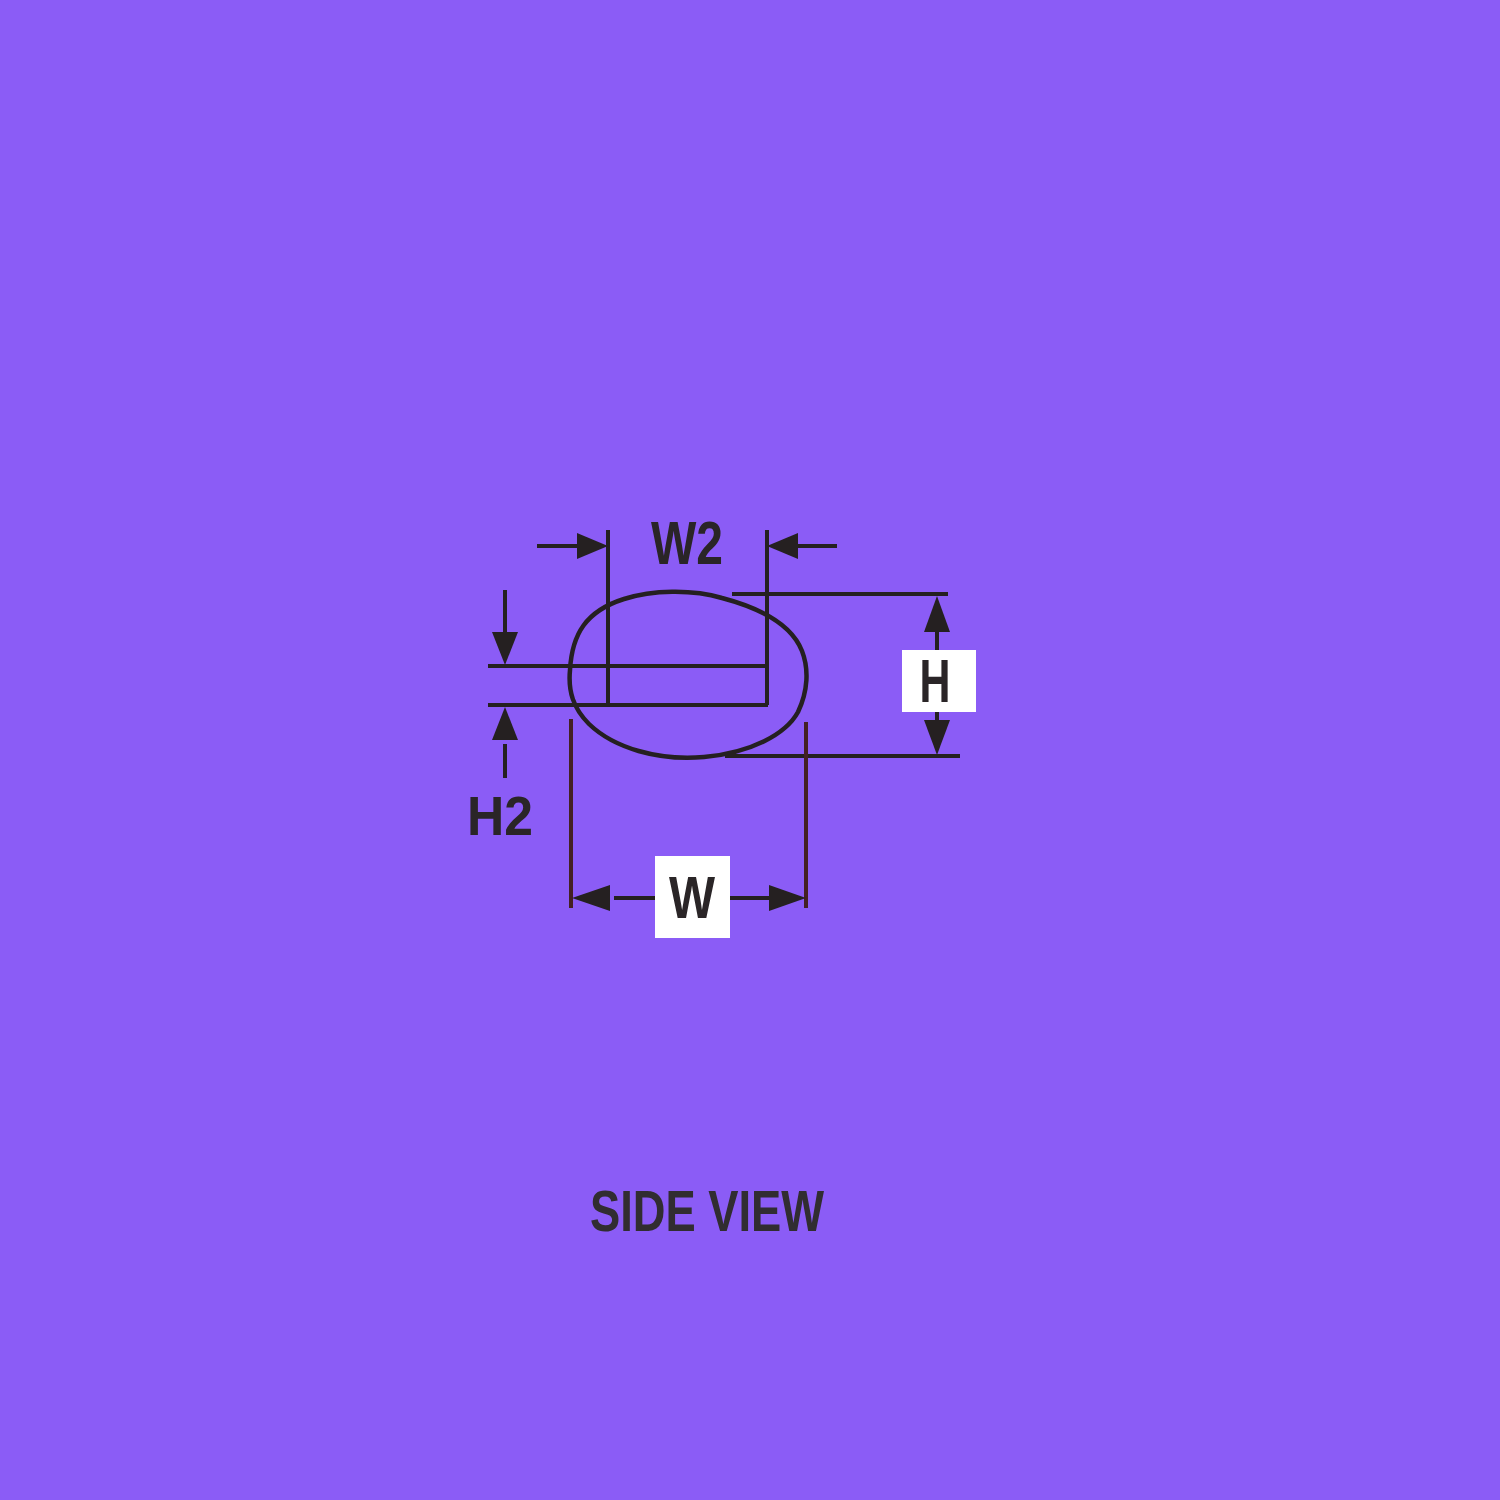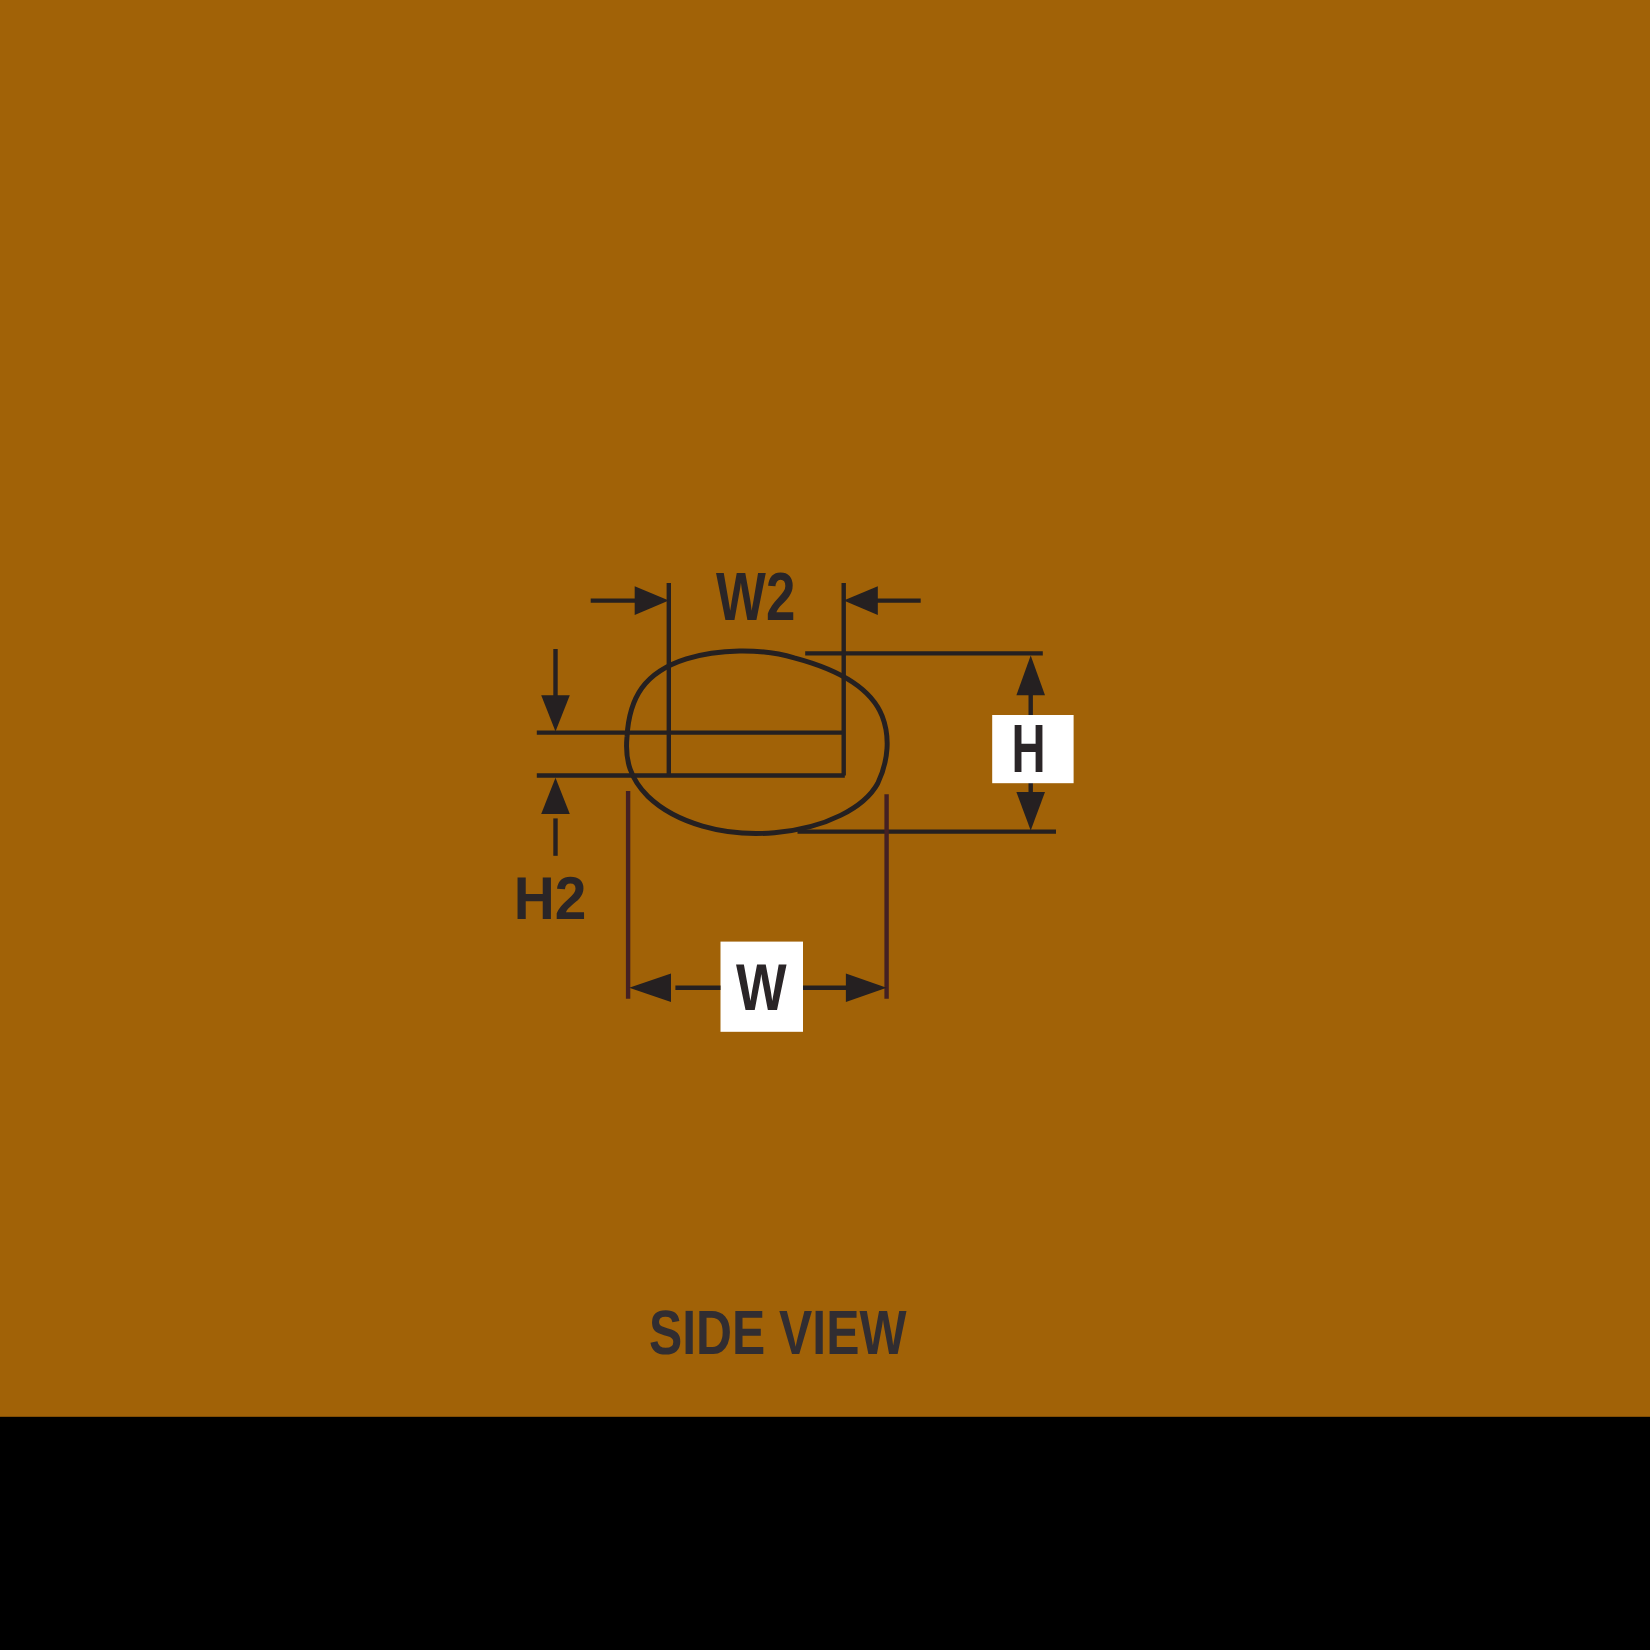--- a/index.html
+++ b/index.html
@@ -7,22 +7,22 @@
     padding: 0;
     width: 1500px;
     height: 1500px;
     background: #000000;
     overflow: hidden;
     font-family: "Liberation Sans", sans-serif;
   }
   .stage {
     position: relative;
     width: 1500px;
-    height: 1288px;
-    background: #a16207;
+    height: 1500px;
+    background: #8b5cf6;
   }
   svg { display: block; }
   .ln   { fill: none; stroke: #252021; stroke-width: 4; }
   .outline { fill: none; stroke: #252021; stroke-width: 4.5; }
   .acc  { fill: none; stroke: #442023; stroke-width: 4; }
   .head { fill: #252021; stroke: none; }
   .box  { fill: #ffffff; stroke: none; }
   .lbl  { fill: #2a2527; font-weight: bold; }
   .cap  { fill: #312d31; font-weight: bold; }
 </style>

